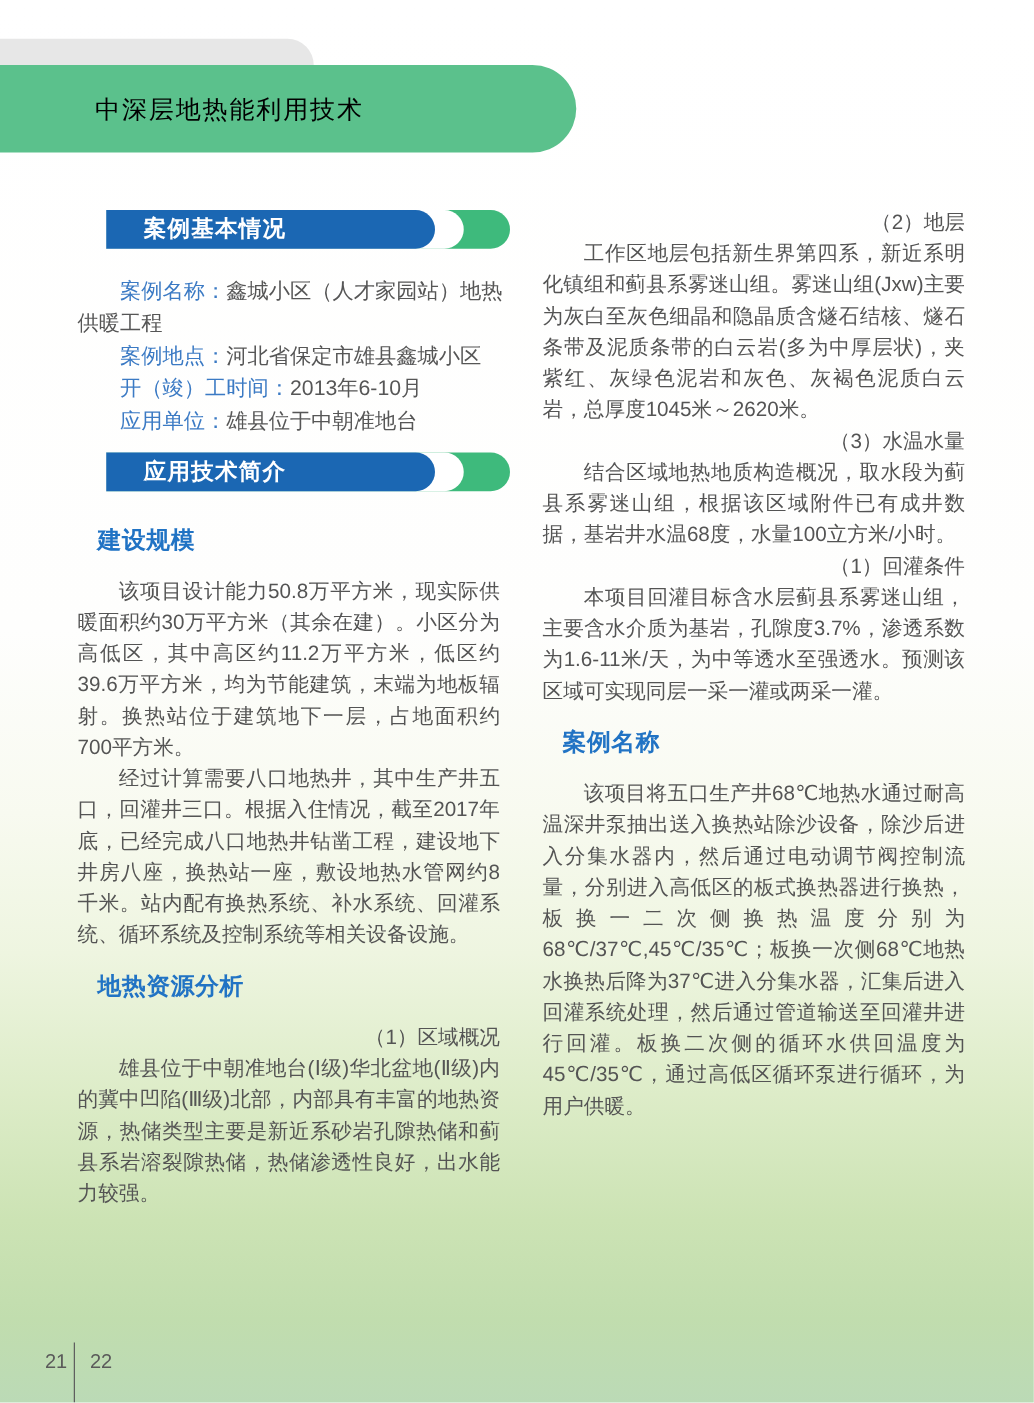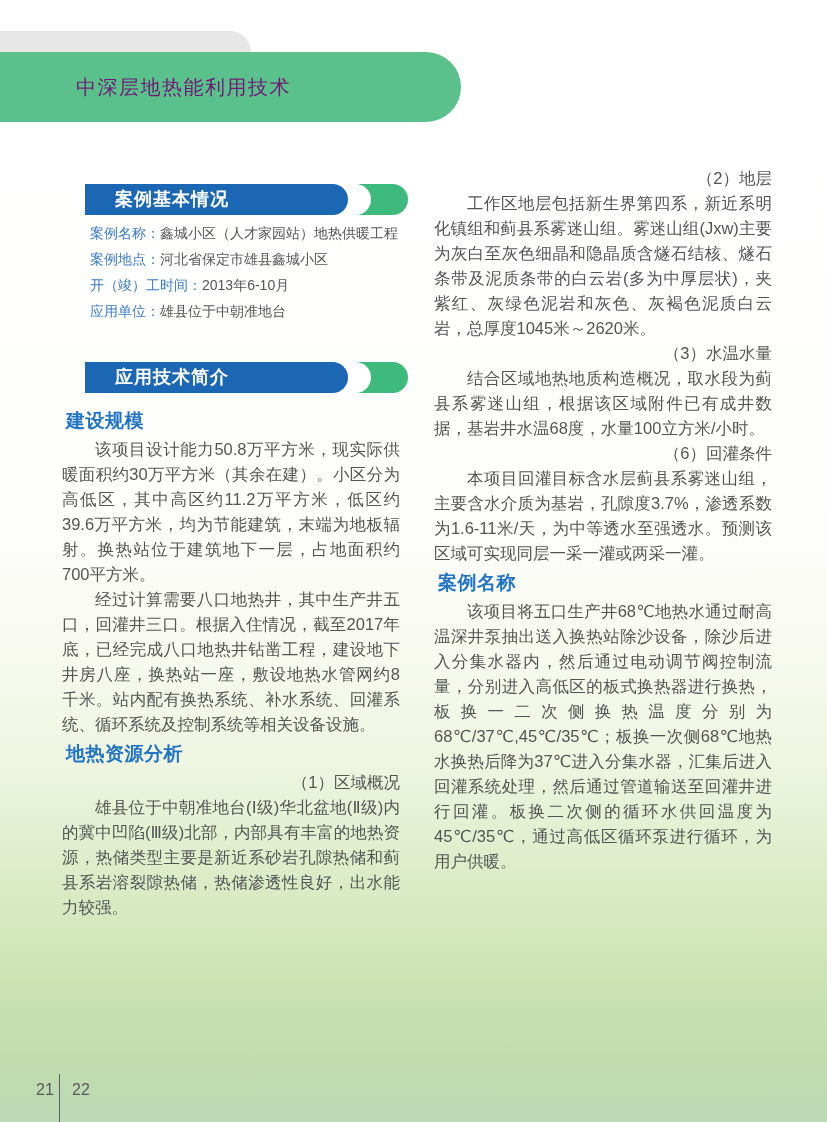--- a/index.html
+++ b/index.html
@@ -16,56 +16,56 @@
   .gray-cap {
     position:absolute; left:0; top:31px; width:251px; height:42px;
     background:#e7e7e7; border-radius:0 22px 22px 0; z-index:1;
   }
   .header-band {
     position:absolute; left:0; top:52px; width:461px; height:70px;
     background:#5bc18c; border-radius:0 35px 35px 0; z-index:2;
     display:flex; align-items:center; box-sizing:border-box; padding-left:76px;
   }
   .header-band .title {
-    color:#701a75; font-size:20px; letter-spacing:1.5px; font-weight:normal;
+    color:#000000; font-size:20px; letter-spacing:1.5px; font-weight:normal;
   }
 
   
   .banner { position:absolute; left:85px; width:323px; height:31px; z-index:3; }
   .banner .cap-green {
     position:absolute; left:0; top:0; width:323px; height:31px;
     background:#3eba7c; border-radius:0 16px 16px 0;
   }
   .banner .cap-white {
     position:absolute; left:0; top:0; width:286px; height:31px;
     background:#ffffff; border-radius:0 16px 16px 0;
   }
   .banner .front {
     position:absolute; left:0; top:0; width:263px; height:31px;
     background:#1b67b3; border-radius:0 16px 16px 0;
     color:#ffffff; font-size:18px; font-weight:bold; line-height:31px;
     box-sizing:border-box; padding-left:30px; letter-spacing:1px;
   }
-  .banner-1 { top:168px;margin-top:16px; }
+  .banner-1 { top:168px; }
   .banner-2 { top:362px; }
 
   
   .case-info {
     position:absolute; left:62px; top:220px; width:340px;
-    font-size:14px; line-height:26px; color:#565656;
+    font-size:17px; line-height:26px; color:#565656;
   }
   .case-info p { margin:0; text-indent:2em; text-align:justify; }
   .case-info .lbl { color:#3b7ac4; }
 
   .col { font-size:16.5px; line-height:25px; color:#545454; }
   .col-left  { position:absolute; left:62px;  top:404px; width:338px; }
   .col-right { position:absolute; left:434px; top:166px; width:338px; }
 
   .col h3 {
-    margin:4px; font-size:19px; color:#2173c4; font-weight:bold;
+    margin:16px; font-size:19px; color:#2173c4; font-weight:bold;
     line-height:25px; letter-spacing:0.5px;
   }
   .col p { margin:0; text-indent:2em; text-align:justify; }
   .col p.subtitle { text-align:right; }
   .h-resource  { margin-top:12px; }
   .h-principle { margin-top:48px; }
   .mt4 { margin-top:4px; }
 
   
   .footer-num { position:absolute; color:#5a5a5a; font-size:16px; z-index:4; }
@@ -112,21 +112,21 @@
     <h3 class="h-resource">地热资源分析</h3>
     <p class="subtitle">（1）区域概况</p>
     <p>雄县位于中朝准地台(Ⅰ级)华北盆地(Ⅱ级)内的冀中凹陷(Ⅲ级)北部，内部具有丰富的地热资源，热储类型主要是新近系砂岩孔隙热储和蓟县系岩溶裂隙热储，热储渗透性良好，出水能力较强。</p>
   </div>
 
   <div class="col col-right">
     <p class="subtitle">（2）地层</p>
     <p>工作区地层包括新生界第四系，新近系明化镇组和蓟县系雾迷山组。雾迷山组(Jxw)主要为灰白至灰色细晶和隐晶质含燧石结核、燧石条带及泥质条带的白云岩(多为中厚层状)，夹紫红、灰绿色泥岩和灰色、灰褐色泥质白云岩，总厚度1045米～2620米。</p>
     <p class="subtitle">（3）水温水量</p>
     <p>结合区域地热地质构造概况，取水段为蓟县系雾迷山组，根据该区域附件已有成井数据，基岩井水温68度，水量100立方米/小时。</p>
-    <p class="subtitle">（6）回灌条件</p>
+    <p class="subtitle">（1）回灌条件</p>
     <p>本项目回灌目标含水层蓟县系雾迷山组，主要含水介质为基岩，孔隙度3.7%，渗透系数为1.6-11米/天，为中等透水至强透水。预测该区域可实现同层一采一灌或两采一灌。</p>
     <h3 class="h-principle">案例名称</h3>
     <p class="mt4">该项目将五口生产井68℃地热水通过耐高温深井泵抽出送入换热站除沙设备，除沙后进入分集水器内，然后通过电动调节阀控制流量，分别进入高低区的板式换热器进行换热，板换一二次侧换热温度分别为68℃/37℃,45℃/35℃；板换一次侧68℃地热水换热后降为37℃进入分集水器，汇集后进入回灌系统处理，然后通过管道输送至回灌井进行回灌。板换二次侧的循环水供回温度为45℃/35℃，通过高低区循环泵进行循环，为用户供暖。</p>
   </div>
 
   <span class="footer-num pn-left">21</span>
   <div class="pn-divider"></div>
   <span class="footer-num pn-right">22</span>
 
 </div>

